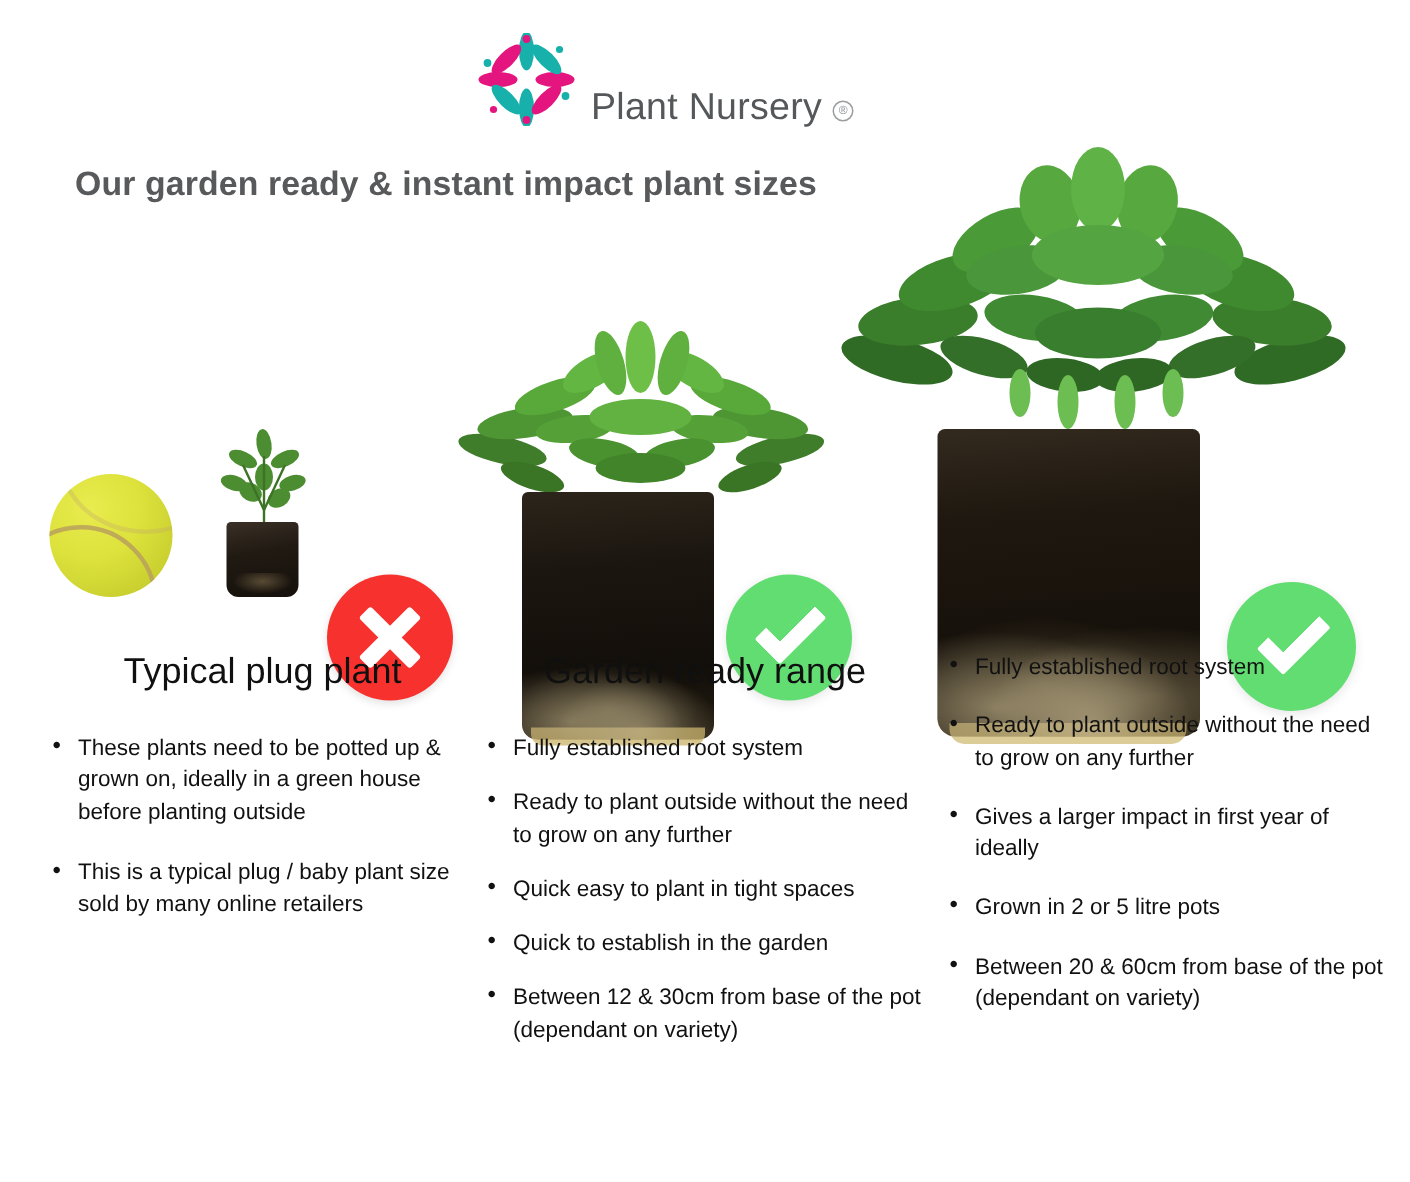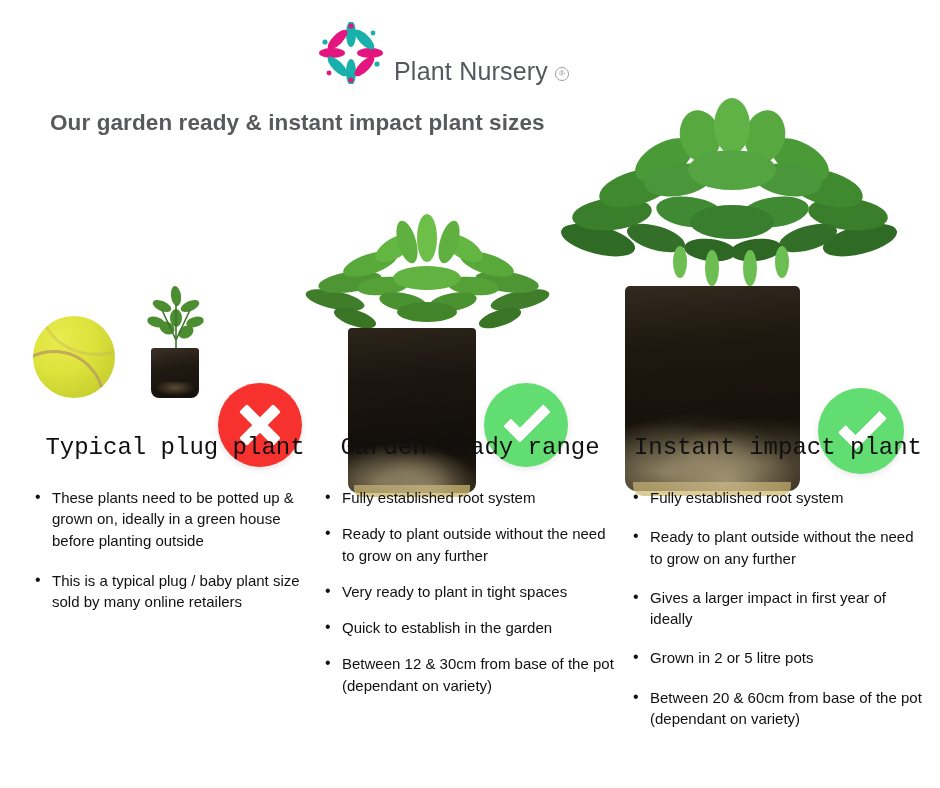--- a/index.html
+++ b/index.html
@@ -84,21 +84,21 @@
   #badge-check-2{left:484px;top:303px;width:84px;height:84px;}
   #badge-check-2 .tick{left:21px;top:24px;width:44px;height:24px;}
   #badge-check-3{left:818px;top:308px;width:86px;height:86px;}
   #badge-check-3 .tick{left:22px;top:25px;width:45px;height:25px;}
 
   
   .col{position:absolute;top:434px;}
   #col-1{left:30px;width:290px;}
   #col-2{left:320px;width:300px;}
   #col-3{left:628px;width:300px;}
-  .col-title{font-size:24px;color:#101010;font-weight:400;text-align:center;margin:0 0 26px 0;font-family:Liberation Mono, monospace;}
+  .col-title{font-size:24px;color:#101010;font-weight:400;text-align:center;margin:0 0 26px 0;}
   #col-1 .col-title{text-align:center;}
   ul.bullets{list-style:none;margin:0;padding:0;}
   ul.bullets li{position:relative;padding-left:22px;margin-bottom:15px;
     font-size:15px;line-height:1.42;color:#111;}
   ul.bullets li:before{content:"\2022";position:absolute;left:5px;top:-1px;font-size:16px;color:#111;}
   #col-1 ul.bullets li{margin-bottom:19px;}
   #col-3 ul.bullets li{margin-bottom:18px;}
 </style>
 </head>
 <body>
@@ -243,28 +243,27 @@
     <li>These plants need to be potted up &amp; grown on, ideally in a green house before planting outside</li>
     <li>This is a typical plug / baby plant size sold by many online retailers</li>
   </ul>
 </div>
 
 <div class="col" id="col-2">
   <div class="col-title">Garden ready range</div>
   <ul class="bullets">
     <li>Fully established root system</li>
     <li>Ready to plant outside without the need to grow on any further</li>
-    <li>Very ready to plant in tight spaces</li>
+    <li>Quick easy to plant in tight spaces</li>
     <li>Quick to establish in the garden</li>
     <li>Between 12 &amp; 30cm from base of the pot (dependant on variety)</li>
   </ul>
 </div>
 
 <div class="col" id="col-3">
-  <div class="col-title">Instant impact plant</div>
   <ul class="bullets">
     <li>Fully established root system</li>
     <li>Ready to plant outside without the need to grow on any further</li>
     <li>Gives a larger impact in first year of ideally</li>
     <li>Grown in 2 or 5 litre pots</li>
     <li>Between 20 &amp; 60cm from base of the pot (dependant on variety)</li>
   </ul>
 </div>
 
 </body></html>

